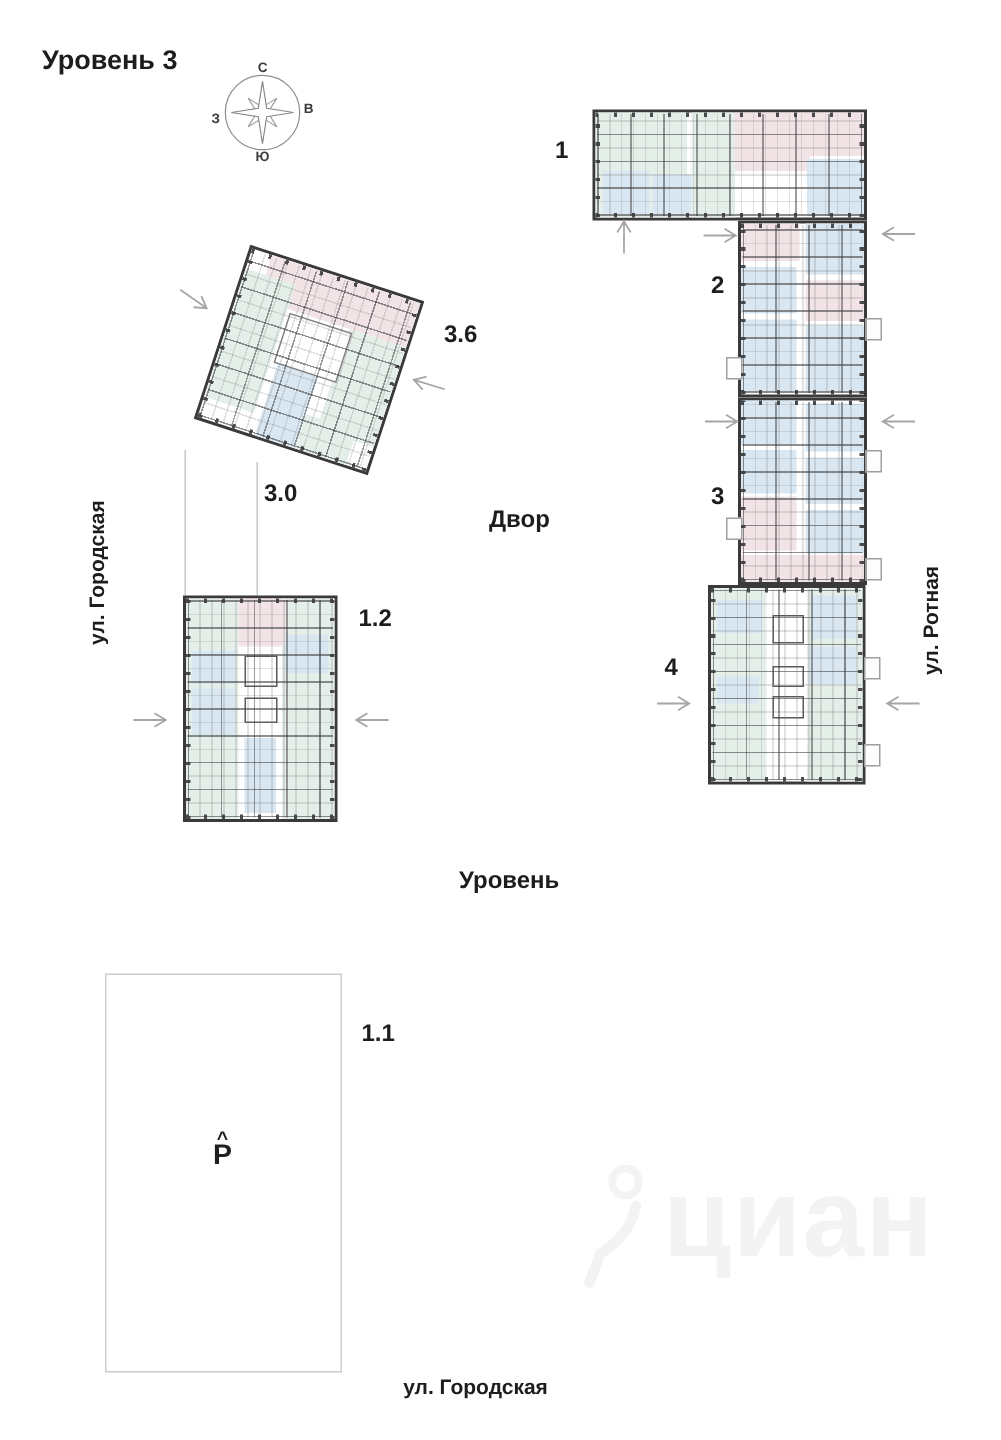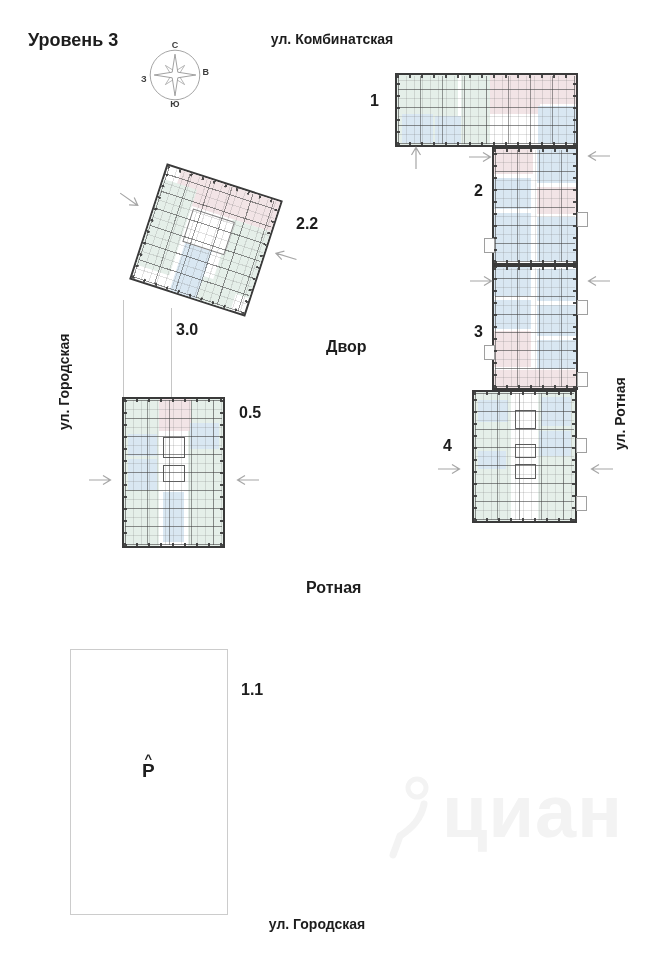--- a/index.html
+++ b/index.html
@@ -59,27 +59,26 @@
       <circle cx="35" cy="35" r="31" fill="none" stroke="#8d8d8d" stroke-width="1"></circle>
       <polygon points="35,30.5 47,23 39.5,35 47,47 35,39.5 23,47 30.5,35 23,23" fill="#fff" stroke="#9a9a9a" stroke-width="0.9"></polygon>
       <polygon points="35,9 38.5,31.5 61,35 38.5,38.5 35,61 31.5,38.5 9,35 31.5,31.5" fill="#fff" stroke="#8a8a8a" stroke-width="1"></polygon>
     </svg>
     <span class="pt" style="left:50%;top:-6px;transform:translateX(-50%)">С</span>
     <span class="pt" style="right:-6px;top:21px">В</span>
     <span class="pt" style="left:50%;bottom:-6px;transform:translateX(-50%)">Ю</span>
     <span class="pt" style="left:-6px;top:28px">З</span>
   </div>
 
-  <div class="street" style="left:247px;top:31px;width:170px;text-align:center">ул. Комбинатская</div>
   <div class="street vert" style="left:56px;top:298px;height:132px">ул. Городская</div>
   <div class="street vert" style="left:612px;top:318px;height:132px">ул. Ротная</div>
   <div class="street" style="left:247px;top:916px;width:140px;text-align:center">ул. Городская</div>
 
   <div class="area-lbl" style="left:326px;top:338px">Двор</div>
-  <div class="area-lbl" style="left:306px;top:579px">Ротная</div>
+  <div class="area-lbl" style="left:306px;top:579px">Уровень</div>
 
   <span class="ghost" style="left:123px;top:300px;height:97px"></span>
   <span class="ghost" style="left:171px;top:308px;height:89px"></span>
 
   <div class="plan" style="left:395px;top:73px;width:183px;height:74px">
     <i class="rm gr" style="left:0;top:0;width:34%;height:100%"></i>
     <i class="rm gr" style="left:36%;top:0;width:16%;height:100%"></i>
     <i class="rm bl" style="left:3%;top:55%;width:17%;height:42%"></i>
     <i class="rm bl" style="left:21%;top:58%;width:15%;height:40%"></i>
     <i class="rm pk" style="left:52%;top:0;width:28%;height:56%"></i>
@@ -150,23 +149,23 @@
   <div class="parking" style="left:70px;top:649px;width:158px;height:266px"></div>
   <div class="psym" style="left:142px;top:752px">
     <span class="caret">^</span>
     <span class="pletter">Р</span>
   </div>
 
   <div class="lbl" style="left:370px;top:93px">1</div>
   <div class="lbl" style="left:474px;top:183px">2</div>
   <div class="lbl" style="left:474px;top:324px">3</div>
   <div class="lbl" style="left:443px;top:438px">4</div>
-  <div class="lbl" style="left:296px;top:216px">2.2</div>
+  <div class="lbl" style="left:296px;top:216px">3.6</div>
   <div class="lbl" style="left:176px;top:322px">3.0</div>
-  <div class="lbl" style="left:239px;top:405px">0.5</div>
+  <div class="lbl" style="left:239px;top:405px">1.2</div>
   <div class="lbl" style="left:241px;top:682px">1.1</div>
 
   <span class="arrow" style="left:403px;top:151px;transform:rotate(-90deg)">
       <svg viewBox="0 0 26 12" width="26" height="12">
         <path d="M1 6 H22 M15 1.5 L22.5 6 L15 10.5" fill="none" style="stroke:var(--arrow)" stroke-width="1.2"></path>
       </svg>
     </span>
   <span class="arrow" style="left:468px;top:151px">
       <svg viewBox="0 0 26 12" width="26" height="12">
         <path d="M1 6 H22 M15 1.5 L22.5 6 L15 10.5" fill="none" style="stroke:var(--arrow)" stroke-width="1.2"></path>

